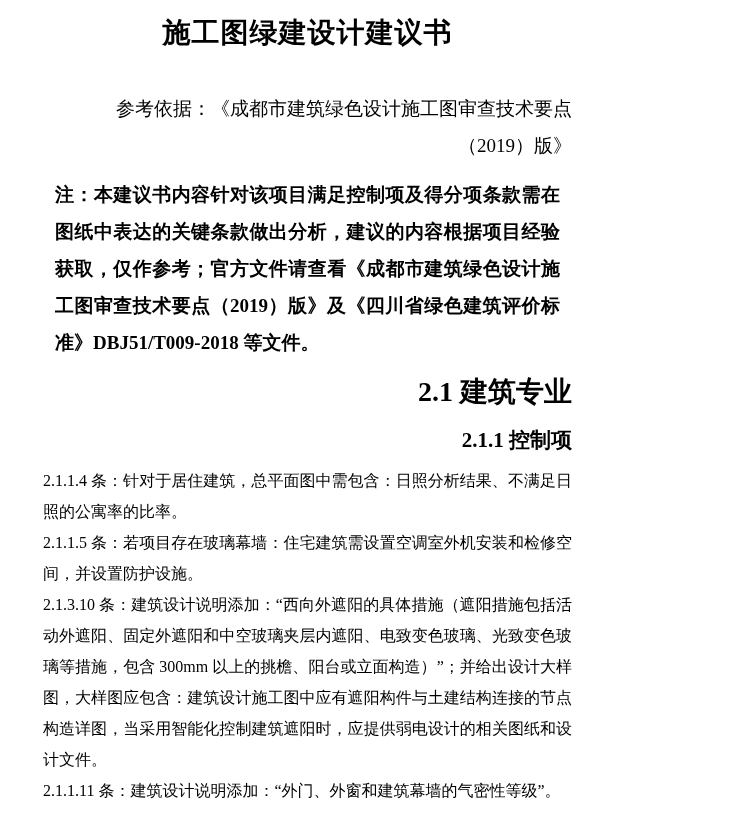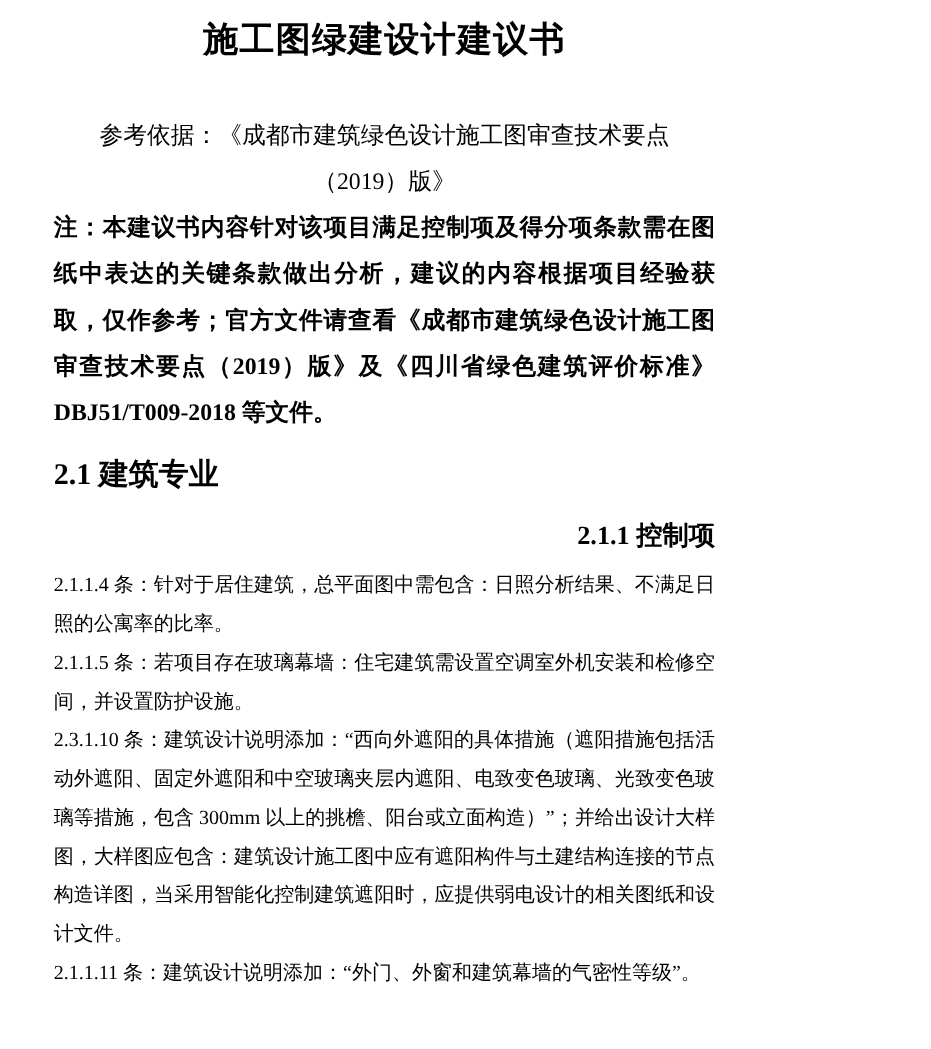--- a/index.html
+++ b/index.html
@@ -27,36 +27,36 @@
     line-height: 38px;
     font-weight: bold;
     text-align: center;
     letter-spacing: 1px;
   }
   .ref-line {
     margin: 38px 0 0 0;
     font-size: 19px;
     line-height: 37px;
     font-weight: normal;
-    text-align: center;
+    text-align: right;
   }
   .note-para {
-    margin: 0;
+    margin: 12px;
     font-size: 19px;
     line-height: 37px;
     font-weight: bold;
     text-align: justify;
     text-justify: inter-ideograph;
   }
   .section-heading {
     margin: 15px 0 0 0;
-    font-size: 24px;
+    font-size: 28px;
     line-height: 32px;
     font-weight: bold;
-    text-align: left;
+    text-align: right;
   }
   .subsection-heading {
     margin: 18px 0 0 0;
     font-size: 21px;
     line-height: 28px;
     font-weight: bold;
     text-align: right;
   }
   .clause-list {
     margin-top: 11px;
@@ -81,17 +81,17 @@
 
   <p class="note-para">注：本建议书内容针对该项目满足控制项及得分项条款需在图纸中表达的关键条款做出分析，建议的内容根据项目经验获取，仅作参考；官方文件请查看《成都市建筑绿色设计施工图审查技术要点（2019）版》及《四川省绿色建筑评价标准》DBJ51/T009-2018 等文件。</p>
 
   <h2 class="section-heading">2.1 建筑专业</h2>
 
   <h3 class="subsection-heading">2.1.1 控制项</h3>
 
   <div class="clause-list">
     <p class="clause">2.1.1.4 条：针对于居住建筑，总平面图中需包含：日照分析结果、不满足日照的公寓率的比率。</p>
     <p class="clause">2.1.1.5 条：若项目存在玻璃幕墙：住宅建筑需设置空调室外机安装和检修空间，并设置防护设施。</p>
-    <p class="clause">2.3.1.10 条：建筑设计说明添加：“西向外遮阳的具体措施（遮阳措施包括活动外遮阳、固定外遮阳和中空玻璃夹层内遮阳、电致变色玻璃、光致变色玻璃等措施，包含 300mm 以上的挑檐、阳台或立面构造）”；并给出设计大样图，大样图应包含：建筑设计施工图中应有遮阳构件与土建结构连接的节点构造详图，当采用智能化控制建筑遮阳时，应提供弱电设计的相关图纸和设计文件。</p>
+    <p class="clause">2.1.3.10 条：建筑设计说明添加：“西向外遮阳的具体措施（遮阳措施包括活动外遮阳、固定外遮阳和中空玻璃夹层内遮阳、电致变色玻璃、光致变色玻璃等措施，包含 300mm 以上的挑檐、阳台或立面构造）”；并给出设计大样图，大样图应包含：建筑设计施工图中应有遮阳构件与土建结构连接的节点构造详图，当采用智能化控制建筑遮阳时，应提供弱电设计的相关图纸和设计文件。</p>
     <p class="clause">2.1.1.11 条：建筑设计说明添加：“外门、外窗和建筑幕墙的气密性等级”。</p>
   </div>
 
 </div>
 
 </body></html>

